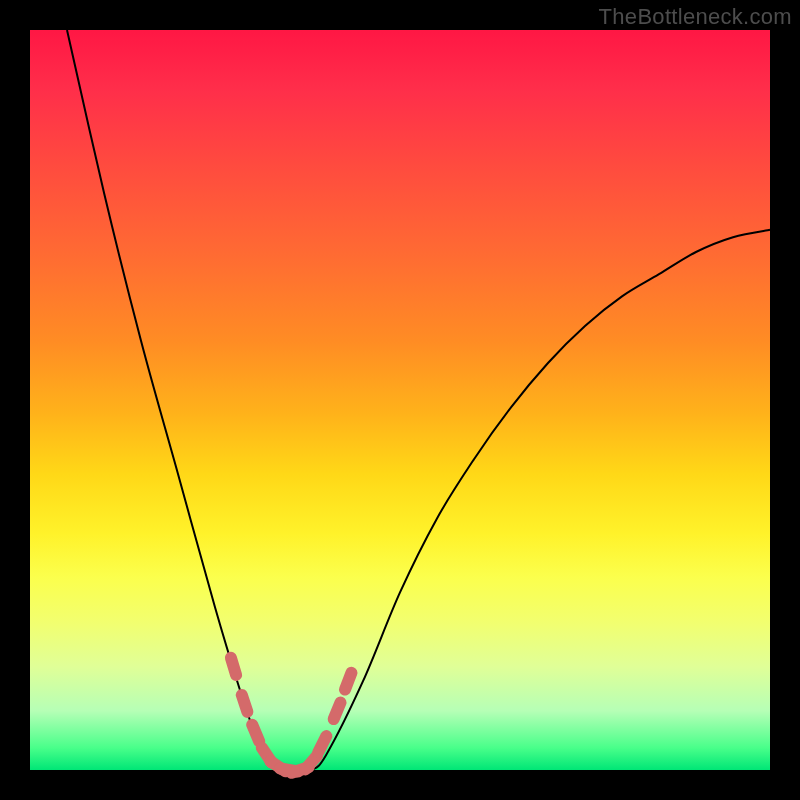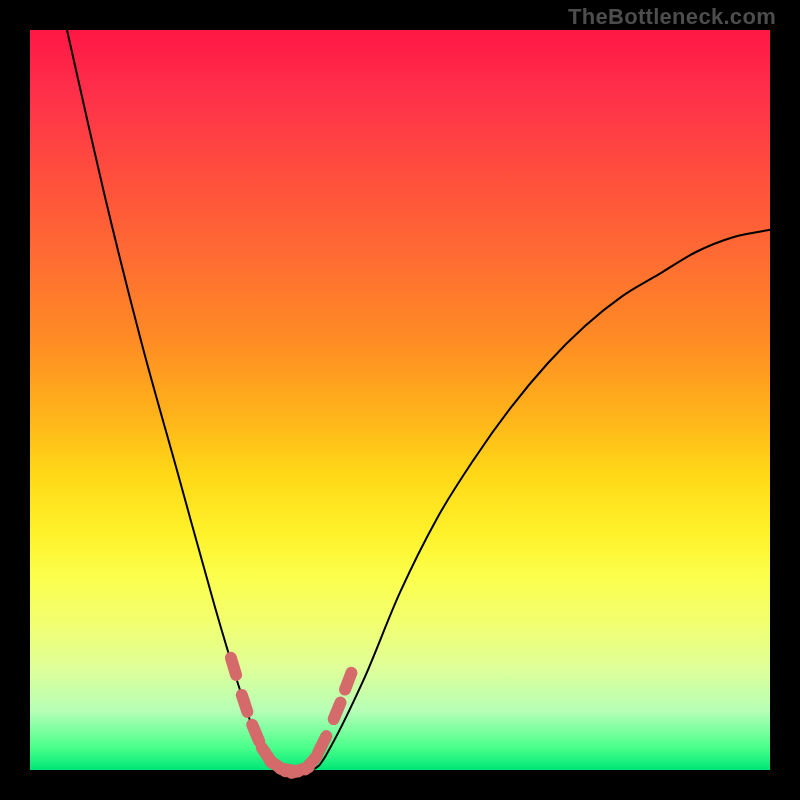--- a/index.html
+++ b/index.html
@@ -14,22 +14,22 @@
       #ffb31a 52%,
       #ffd817 60%,
       #fff22a 68%,
       #fbff4d 74%,
       #f2ff6f 80%,
       #e0ff97 86%,
       #b6ffb6 92%,
       #49ff8a 97%,
       #00e676 100%);
   }
-  .watermark{position:absolute;top:4px;right:24px;color:#4d4d4d;font-size:22px;
-    font-weight:700;letter-spacing:0.3px;z-index:5;text-align:right;}
+  .watermark{position:absolute;top:4px;right:8px;color:#4d4d4d;font-size:22px;
+    font-weight:400;letter-spacing:0.3px;z-index:5;text-align:right;}
   svg.curve{position:absolute;left:30px;top:30px;width:740px;height:740px;overflow:visible;}
   .curve-path{fill:none;stroke:#000;stroke-width:2;}
   .dash{stroke:#d46a6a;stroke-width:12;stroke-linecap:round;}
 </style>
 </head>
 <body>
 
 <div class="plot-area"></div>
 
 <div class="watermark">TheBottleneck.com</div>

